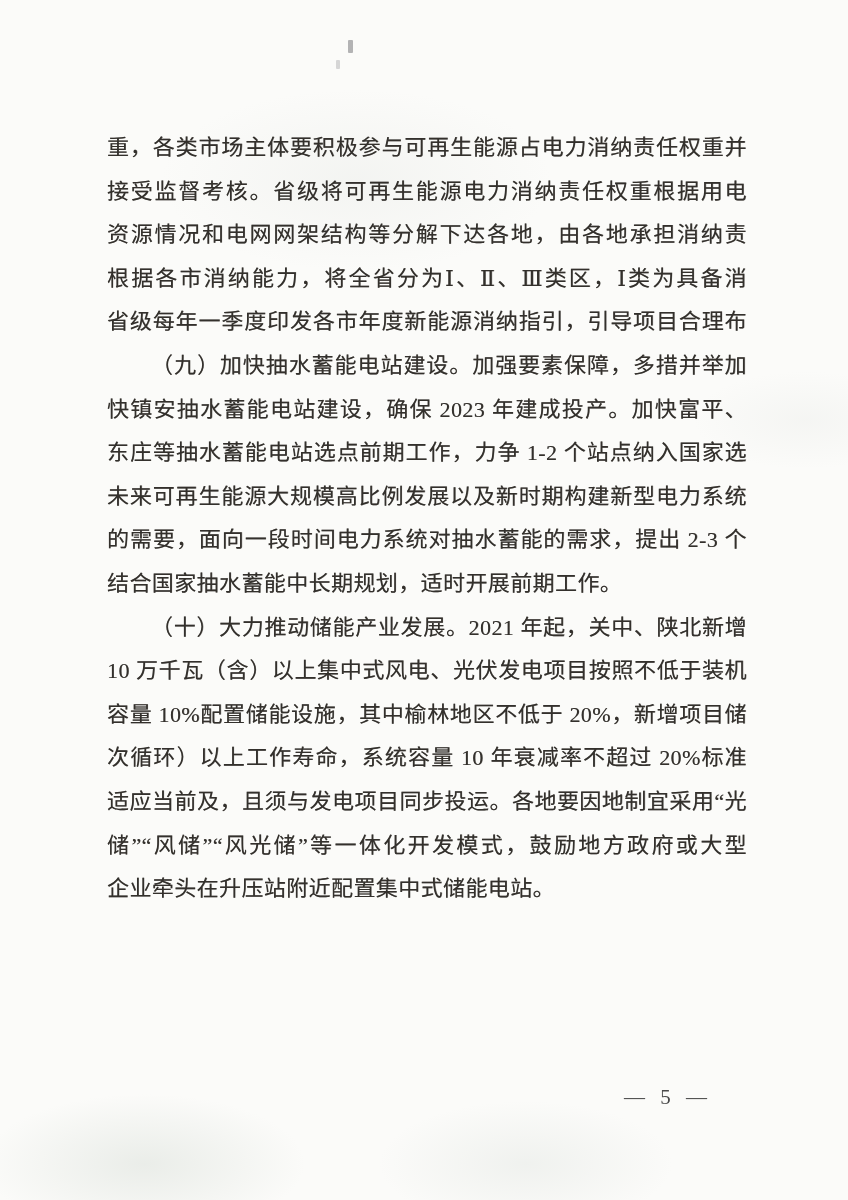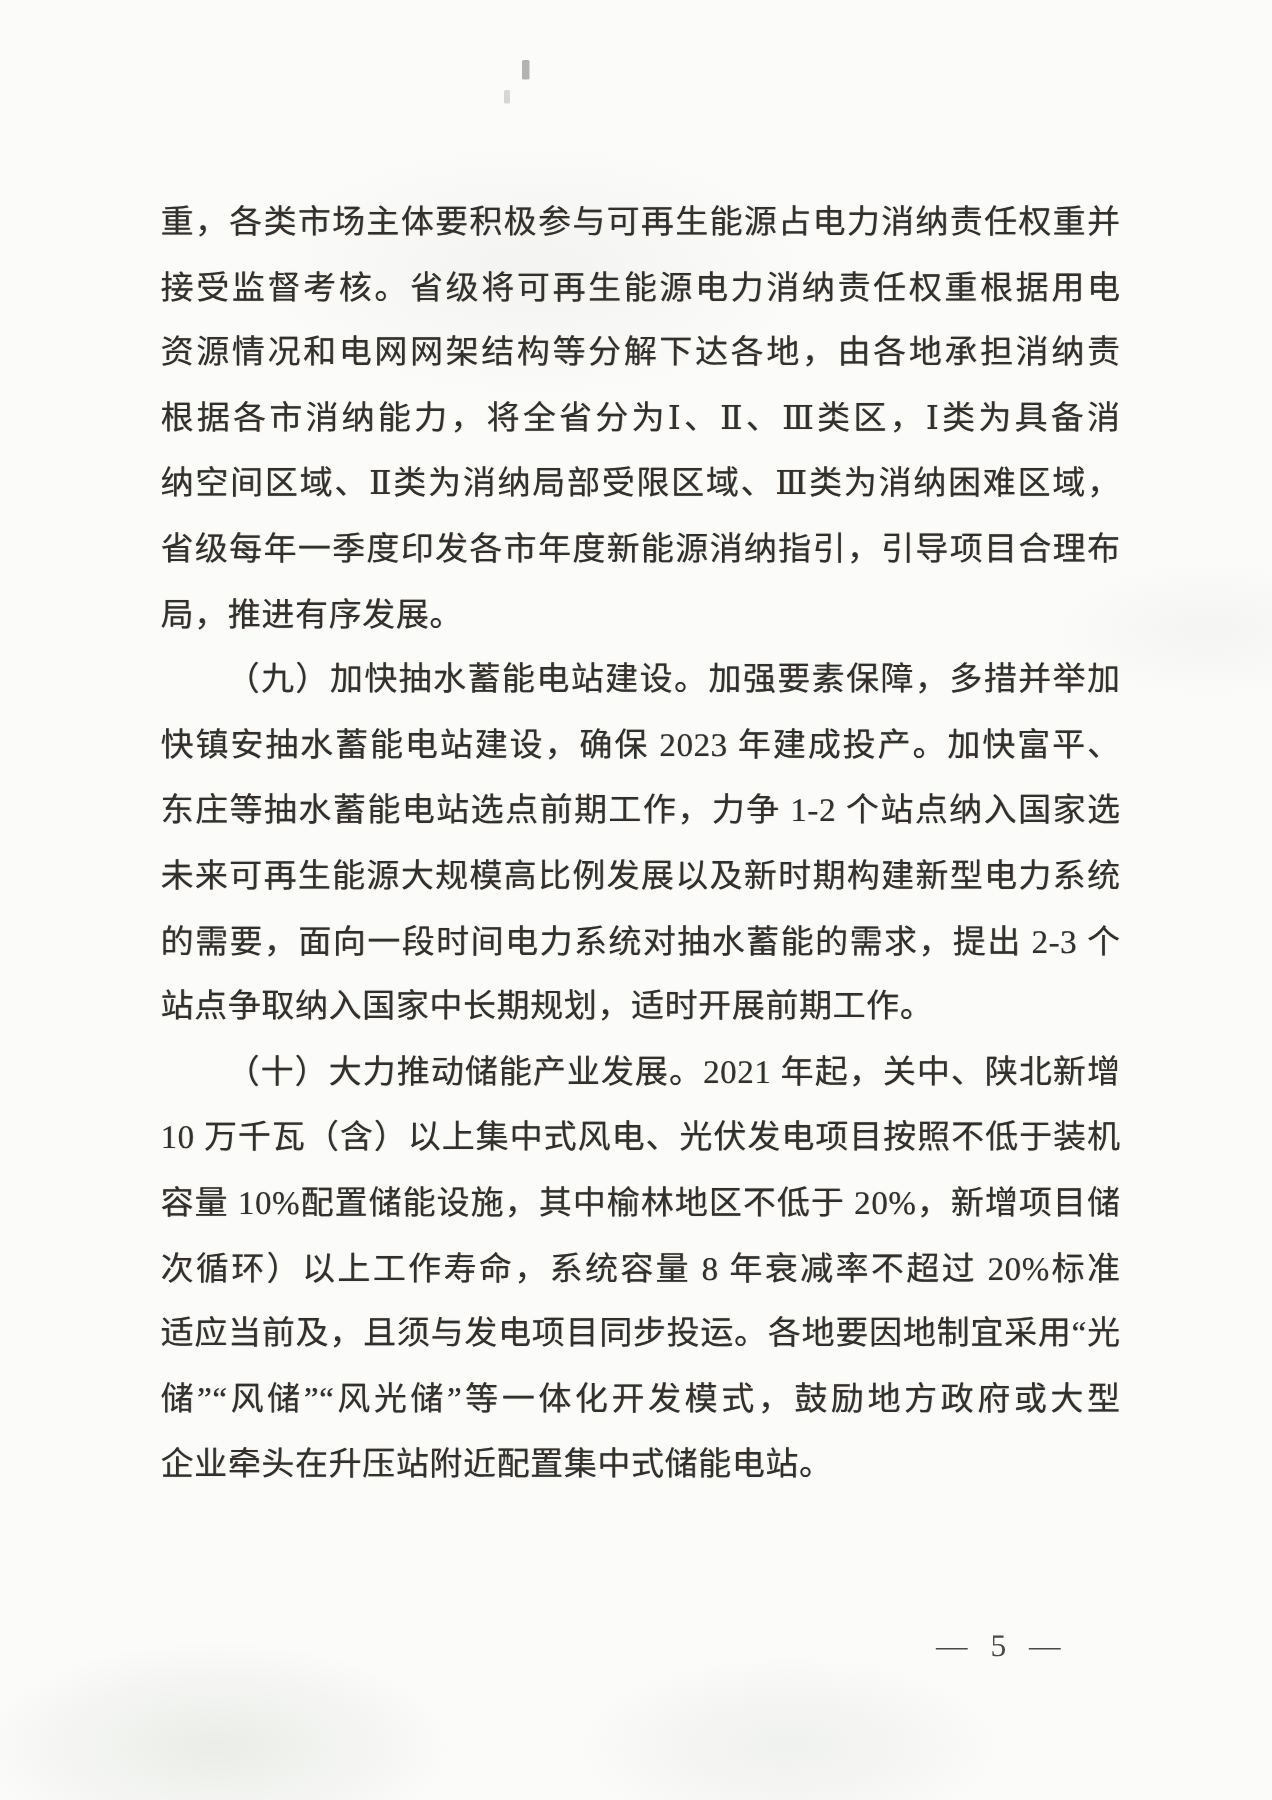--- a/index.html
+++ b/index.html
@@ -82,36 +82,34 @@
 
 <div class="page">
   <div class="speck speck-1"></div>
   <div class="speck speck-2"></div>
   <div class="body-text">
       <div class="paragraph">
         <div class="line">重，各类市场主体要积极参与可再生能源占电力消纳责任权重并</div>
         <div class="line">接受监督考核。省级将可再生能源电力消纳责任权重根据用电量、</div>
         <div class="line">资源情况和电网网架结构等分解下达各地，由各地承担消纳责任。</div>
         <div class="line">根据各市消纳能力，将全省分为Ⅰ、Ⅱ、Ⅲ类区，Ⅰ类为具备消</div>
-        <div class="line">纳空间区域、Ⅱ类为消纳局部受限区域、Ⅲ类为消纳困难区域，</div>
         <div class="line">省级每年一季度印发各市年度新能源消纳指引，引导项目合理布</div>
-        <div class="line last">局，推进有序发展。</div>
       </div>
       <div class="paragraph">
         <div class="line indent">（九）加快抽水蓄能电站建设。加强要素保障，多措并举加</div>
         <div class="line">快镇安抽水蓄能电站建设，确保 2023 年建成投产。加快富平、</div>
         <div class="line">东庄等抽水蓄能电站选点前期工作，力争 1-2 个站点纳入国家选</div>
         <div class="line">未来可再生能源大规模高比例发展以及新时期构建新型电力系统</div>
         <div class="line">的需要，面向一段时间电力系统对抽水蓄能的需求，提出 2-3 个</div>
-        <div class="line last">站点争取纳入国家中长期规划，适时开展前期工作。</div>
+        <div class="line last">结合国家抽水蓄能中长期规划，适时开展前期工作。</div>
       </div>
       <div class="paragraph">
         <div class="line indent">（十）大力推动储能产业发展。2021 年起，关中、陕北新增</div>
         <div class="line">10 万千瓦（含）以上集中式风电、光伏发电项目按照不低于装机</div>
         <div class="line">容量 10%配置储能设施，其中榆林地区不低于 20%，新增项目储</div>
-        <div class="line">次循环）以上工作寿命，系统容量 8 年衰减率不超过 20%标准</div>
+        <div class="line">次循环）以上工作寿命，系统容量 10 年衰减率不超过 20%标准</div>
         <div class="line">适应当前及，且须与发电项目同步投运。各地要因地制宜采用“光</div>
         <div class="line">储”“风储”“风光储”等一体化开发模式，鼓励地方政府或大型</div>
         <div class="line last">企业牵头在升压站附近配置集中式储能电站。</div>
       </div>
     </div>
   <div class="page-number">— 5 —</div>
 </div>
 
 </body></html>

